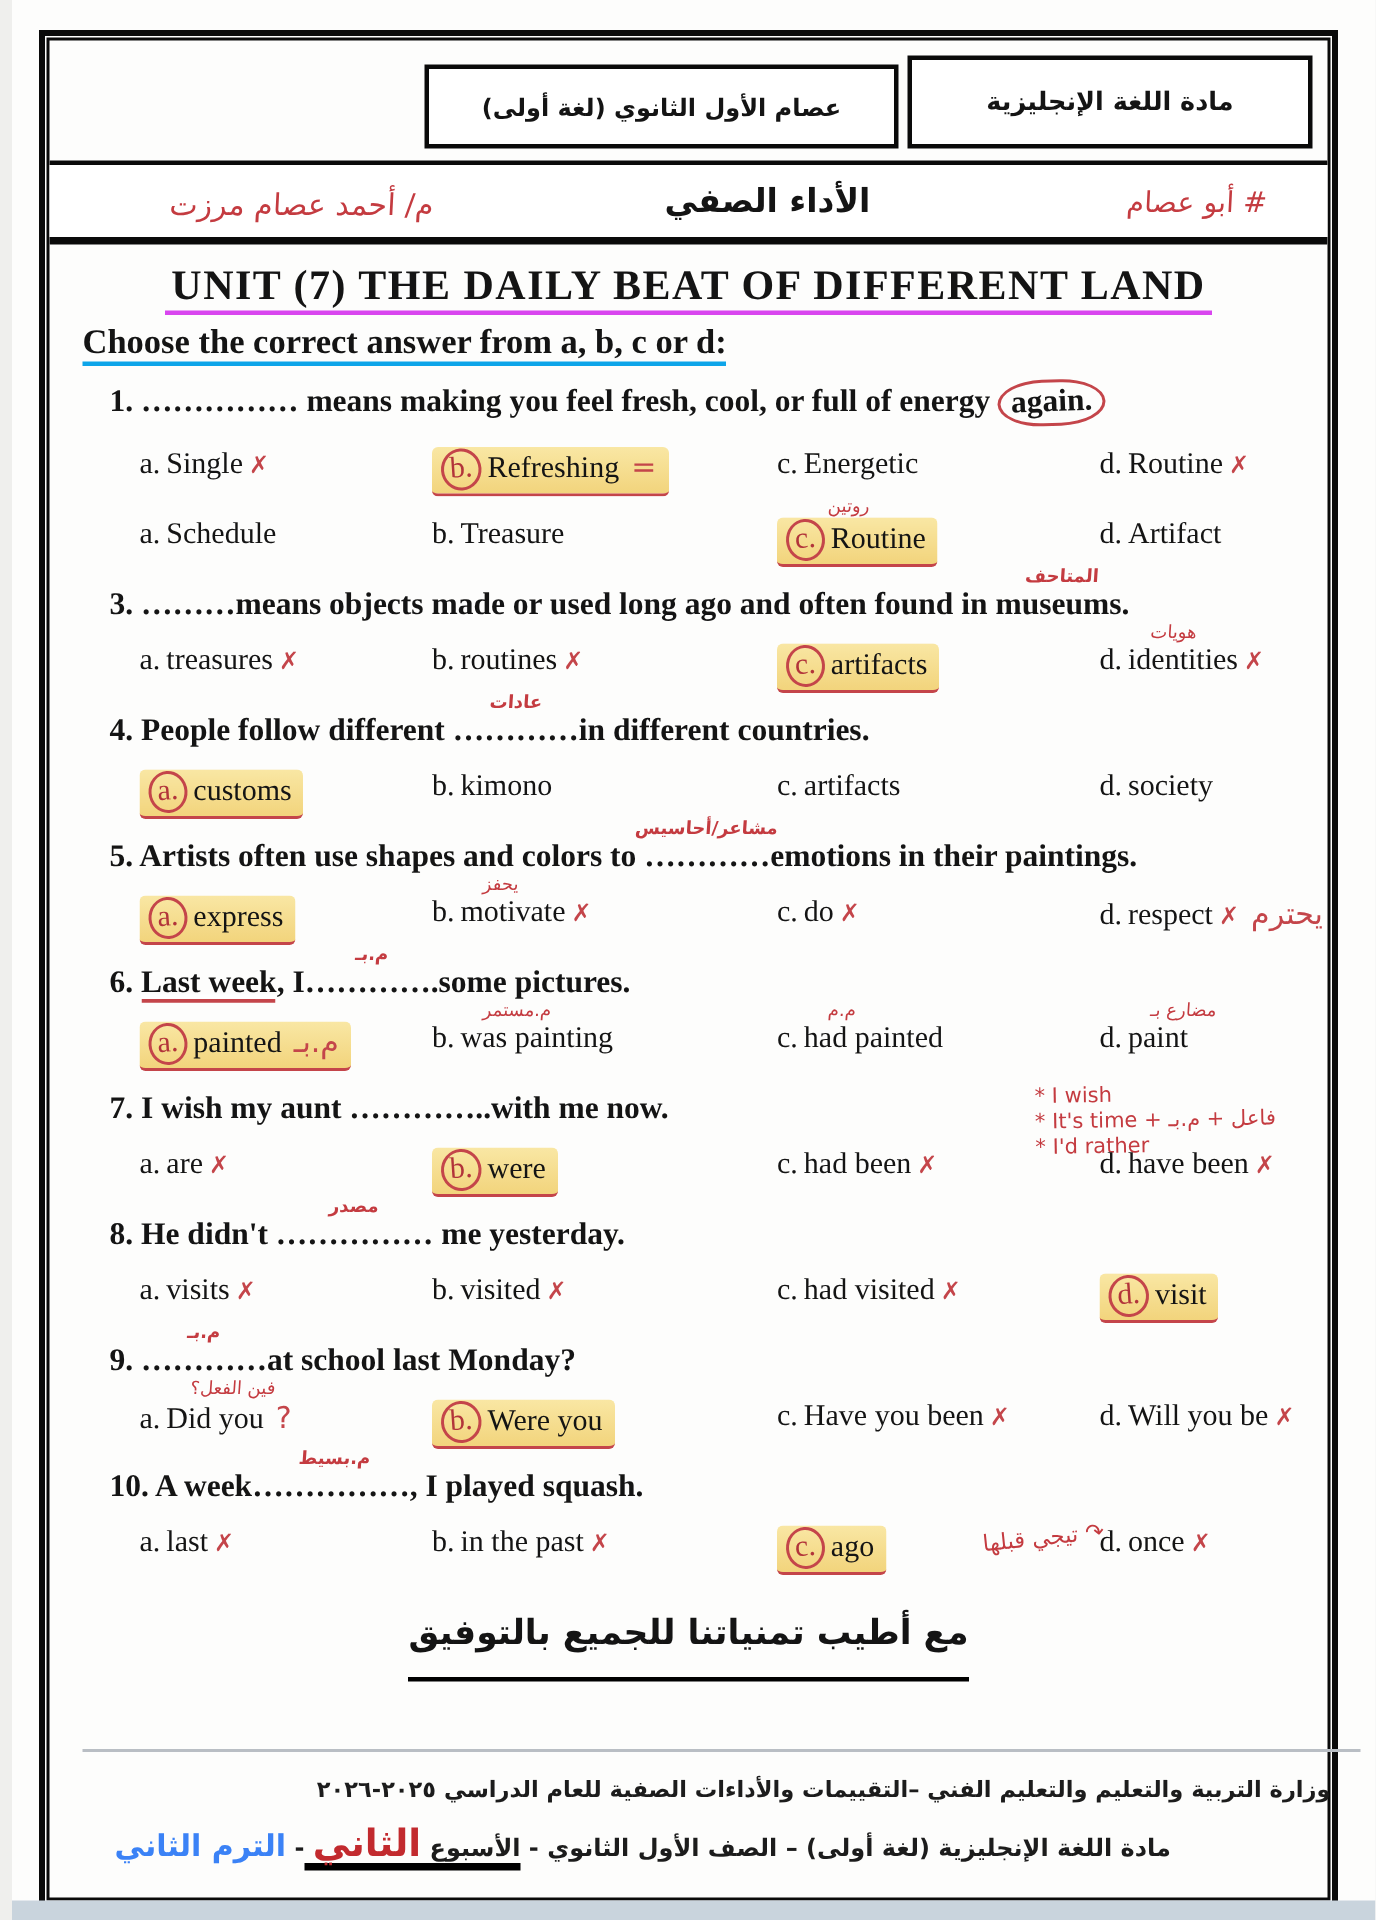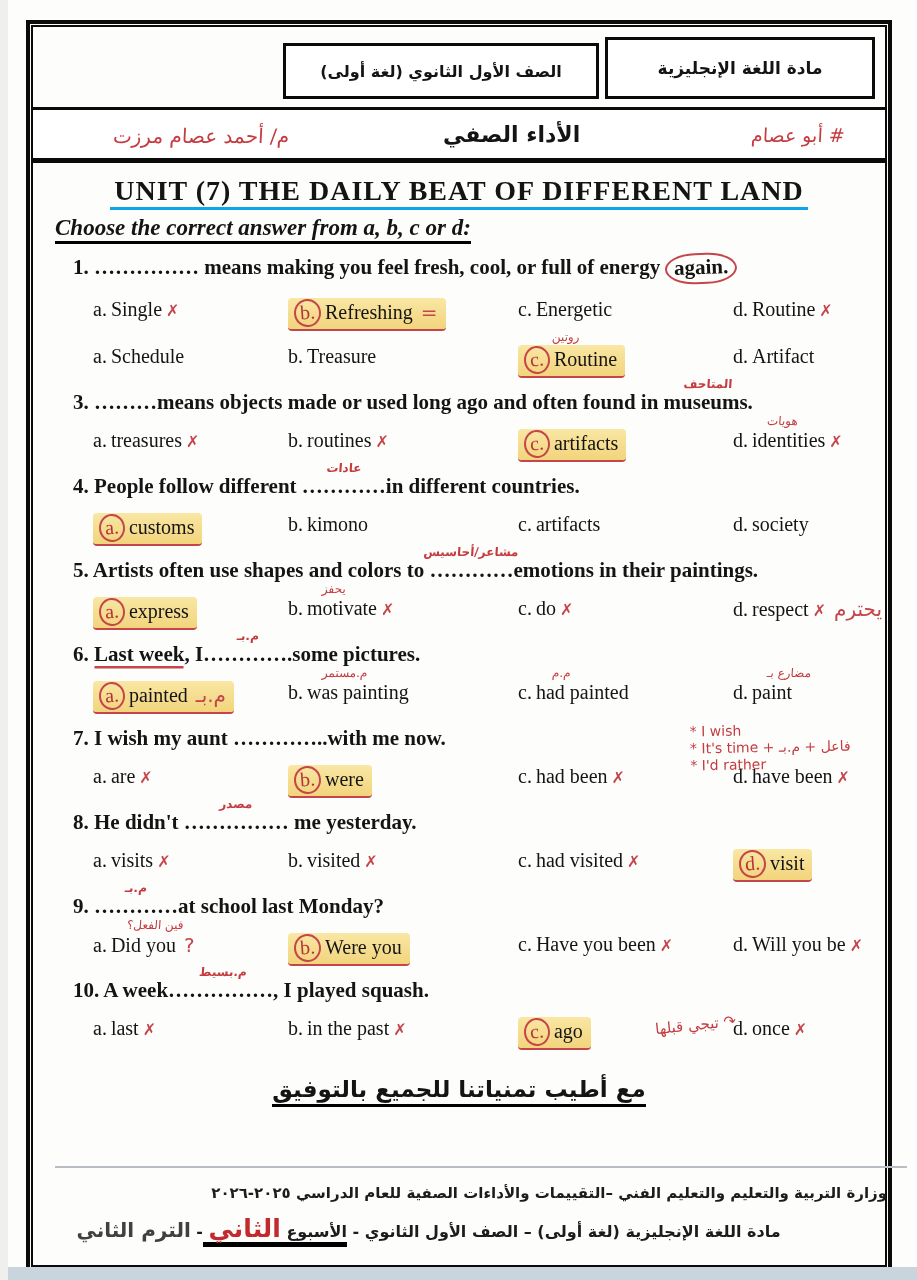--- a/index.html
+++ b/index.html
@@ -37,25 +37,25 @@
   }
   .hand { color:#c43b40; font-family:"DejaVu Sans", sans-serif; transform:skew(-3deg); }
   .row2-hand { position:absolute; left:80px; top:14px; font-size:20px; }
   .row2-hash { position:absolute; right:40px; top:14px; font-size:19px; }
   
   .content { position:relative; padding:8px 22px 0 22px; }
   .title {
     text-align:center; font-weight:900; font-size:28px; letter-spacing:1px;
     margin-top:4px;
   }
-  .title span { border-bottom:3px solid #0ea5e9; padding:0 4px 1px 4px; }
+  .title span { border-bottom:3px solid #d946ef; padding:0 4px 1px 4px; }
   .instruction {
     font-weight:bold; font-size:23px; margin-top:8px;
   }
-  .instruction span { border-bottom:3px solid #000000; padding-bottom:1px;font-style:italic; }
+  .instruction span { border-bottom:3px solid #0ea5e9; padding-bottom:1px; }
   
   .q { position:relative; margin-top:12px; }
   .qline { font-weight:bold; font-size:21px; padding-left:18px; white-space:nowrap; }
   .q .blank { position:relative; font-weight:bold; }
   .bnote {
     position:absolute; top:-13px; left:50%; transform:translateX(-50%) skew(-4deg);
     color:#c43b40; font-family:"DejaVu Sans", sans-serif; font-size:12px; white-space:nowrap;
   }
   .circled {
     border:2.5px solid #c4454a; border-radius:50% / 60%; padding:0 7px 2px 7px;
@@ -89,51 +89,51 @@
   }
   .side-note-float {
     position:absolute; left:600px; top:38px; color:#c43b40;
     font-family:"DejaVu Sans", sans-serif; font-size:15px; transform:rotate(-6deg); white-space:nowrap;
   }
   
   .wish {
     text-align:center; margin-top:26px; font-family:"DejaVu Sans", sans-serif;
     font-weight:bold; font-size:23px;
   }
-  .wish span { border-bottom:3px solid #000; padding-bottom:2px; }
+  .wish span { border-bottom:3px solid #000; padding-bottom:16px; }
   .foot-rule {
     position:absolute; left:55px; right:10px; top:1166px; border-top:2px solid #b9bec4;
   }
   .foot1 {
     position:absolute; left:0; right:30px; top:1184px; text-align:right; direction:rtl;
     font-family:"DejaVu Sans", sans-serif; font-size:15px; font-weight:bold; color:#1c1c1c;
   }
   .foot2 {
     position:absolute; left:0; right:60px; top:1214px; text-align:center; direction:rtl;
     font-family:"DejaVu Sans", sans-serif; font-size:16px; font-weight:bold; color:#1c1c1c;
   }
   .foot2 .f2-week { color:#c22a2e; font-size:25px; }
   .foot2 .f2-underline { border-bottom:5px solid #000; padding-bottom:1px; }
-  .foot2 .f2-term { color:#404040; font-size:20px; }
+  .foot2 .f2-term { color:#3b82f6; font-size:20px; }
   .scan-strip { position:absolute; left:0; right:0; bottom:0; height:13px; background:#c9d4dd; }
   .scan-strip-l { position:absolute; left:0; top:0; bottom:0; width:8px; background:#efefed; }
 </style>
 </head>
 <body>
 
 <div class="page">
   <div class="frame">
     <div class="frame-inner">
 
       <div class="hdr-row1">
         <div class="hdr-box hdr-subject" dir="rtl">
           <span>مادة اللغة الإنجليزية</span>
         </div>
         <div class="hdr-box hdr-grade" dir="rtl">
-          <span>الصف الأول الثانوي (لغة أولى)</span>
+          <span>عصام الأول الثانوي (لغة أولى)</span>
         </div>
       </div>
       <div class="hdr-row2">
         <span class="row2-center" dir="rtl">الأداء الصفي</span>
         <span class="hand row2-hand" dir="rtl">م/ أحمد عصام مرزت</span>
         <span class="hand row2-hash" dir="rtl"># أبو عصام</span>
       </div>
 
       <div class="content">
         <div class="title">

